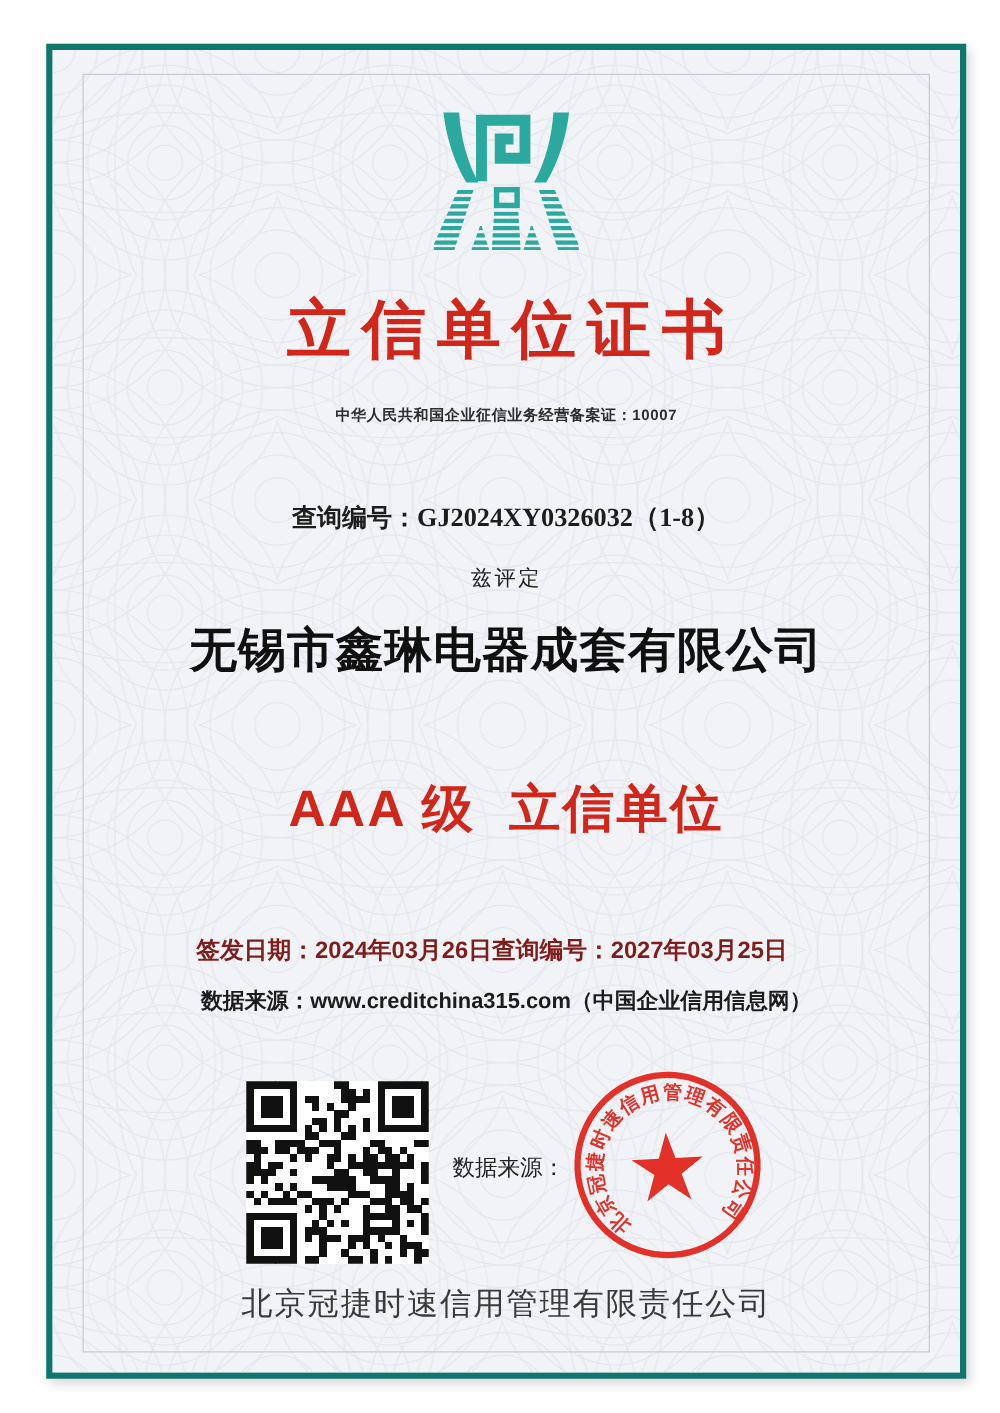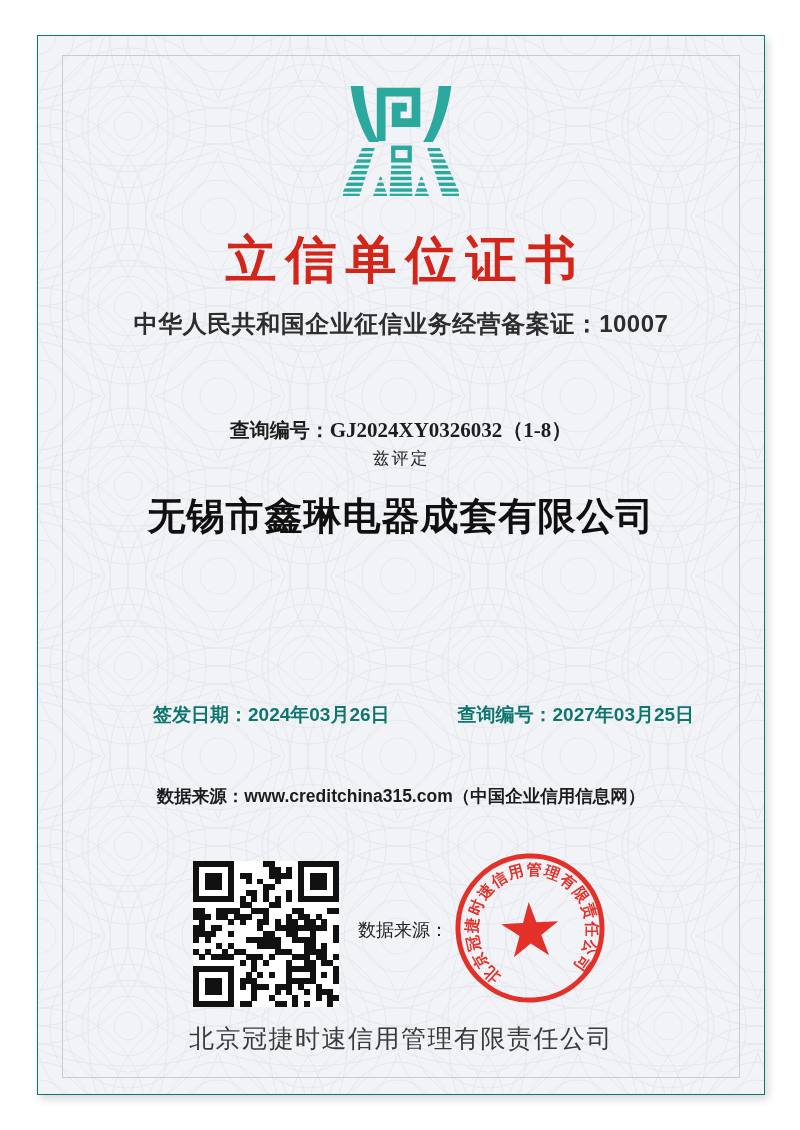--- a/index.html
+++ b/index.html
@@ -1,39 +1,39 @@
 <!DOCTYPE html>
 <html style="--accent-red: #D3261B; --logo-teal: #2BA99E; --stamp-red: #E2231A;"><head>
 <meta charset="utf-8">
 <style>
   html,body{margin:0;padding:0;background:#ffffff;width:800px;height:1130px;
     font-family:"Liberation Sans","DejaVu Sans",sans-serif;}
   .page{position:relative;width:800px;height:1130px;background:#ffffff;overflow:hidden;}
   .certificate{position:absolute;left:37px;top:35px;width:726px;height:1058px;
-    background:#f2f3f7;border:1px solid #0f766e;
+    background:#f2f3f7;border:5px solid #0f766e;
     box-shadow:3px 4px 8px rgba(60,65,80,.20);}
   .guilloche{position:absolute;left:0;top:0;width:726px;height:1058px;}
   .inner-border{position:absolute;left:24px;right:24px;top:19px;bottom:16px;
     border:1px solid #c7cbd5;pointer-events:none;}
   .abs{position:absolute;}
   .center{left:0;width:726px;text-align:center;}
   .logo{left:305px;top:48px;width:116px;height:114px;}
   .title{top:196px;font-size:51px;font-weight:bold;letter-spacing:9px;text-indent:9px;
     color:var(--accent-red,#d3261b);line-height:1.1;}
-  .subtitle{top:272px;font-size:24px;font-weight:bold;color:#2d2d2d;letter-spacing:.5px;}
-  .query-line{top:360px;font-size:20px;font-weight:bold;color:#1d1d1d;margin-top:20px;}
+  .subtitle{top:284px;font-size:12px;font-weight:bold;color:#2d2d2d;letter-spacing:.5px;}
+  .query-line{top:360px;font-size:20px;font-weight:bold;color:#1d1d1d;}
   .query-line .code{font-family:"Liberation Serif","DejaVu Serif",serif;font-size:21px;}
   .hereby{top:411px;font-size:17px;color:#222;
     font-family:"Liberation Serif","DejaVu Serif",serif;letter-spacing:2px;}
   .company{top:455px;font-size:38px;font-weight:bold;color:#101010;
     font-family:"Liberation Serif","DejaVu Serif",serif;letter-spacing:1px;}
   .rating{top:580px;font-size:41px;font-weight:bold;color:var(--accent-red,#d3261b);
     letter-spacing:2px;white-space:pre;}
-  .dates{top:666px;left:115px;font-size:19px;font-weight:bold;color:#0f766e;
-    display:flex;gap:68px;}
+  .dates{top:707px;left:115px;font-size:19px;font-weight:bold;color:#7f1d1d;
+    display:flex;}
   .addr1{top:748px;font-size:17.5px;font-weight:bold;color:#1c1c1c;}
   .addr2{top:774px;font-size:17.5px;font-weight:bold;color:#1c1c1c;}
   .qr{left:155px;top:825px;width:146px;height:146px;background:#ffffff;}
   .datasource{left:320px;top:882px;font-size:18px;color:#222;
     font-family:"Liberation Serif","DejaVu Serif",serif;}
   .stamp{left:410px;top:810px;width:164px;height:164px;opacity:.93;}
   .stamp-text{font-size:15.5px;font-weight:bold;letter-spacing:1.5px;
     fill:var(--stamp-red,#e2231a);}
   .issuer{top:986px;font-size:25px;color:#3a3a3a;letter-spacing:1.5px;}
 </style>
@@ -163,20 +163,21 @@
     <div class="abs center subtitle">中华人民共和国企业征信业务经营备案证：10007</div>
 
     <div class="abs center query-line">
       <span>查询编号：</span><span class="code">GJ2024XY0326032（1-8）</span>
     </div>
 
     <div class="abs center company">无锡市鑫琳电器成套有限公司</div>
 
     <div class="abs center hereby">兹评定</div>
 
+    <div class="abs center rating">AAA 级  立信单位</div>
 
     <div class="abs dates">
       <span><span>签发日期：</span><span>2024年03月26日</span></span>
       <span><span>查询编号：</span><span>2027年03月25日</span></span>
     </div>
 
     <div class="abs center addr1">
       <span>数据来源：</span><span>www.creditchina315.com（中国企业信用信息网）</span>
     </div>
 

